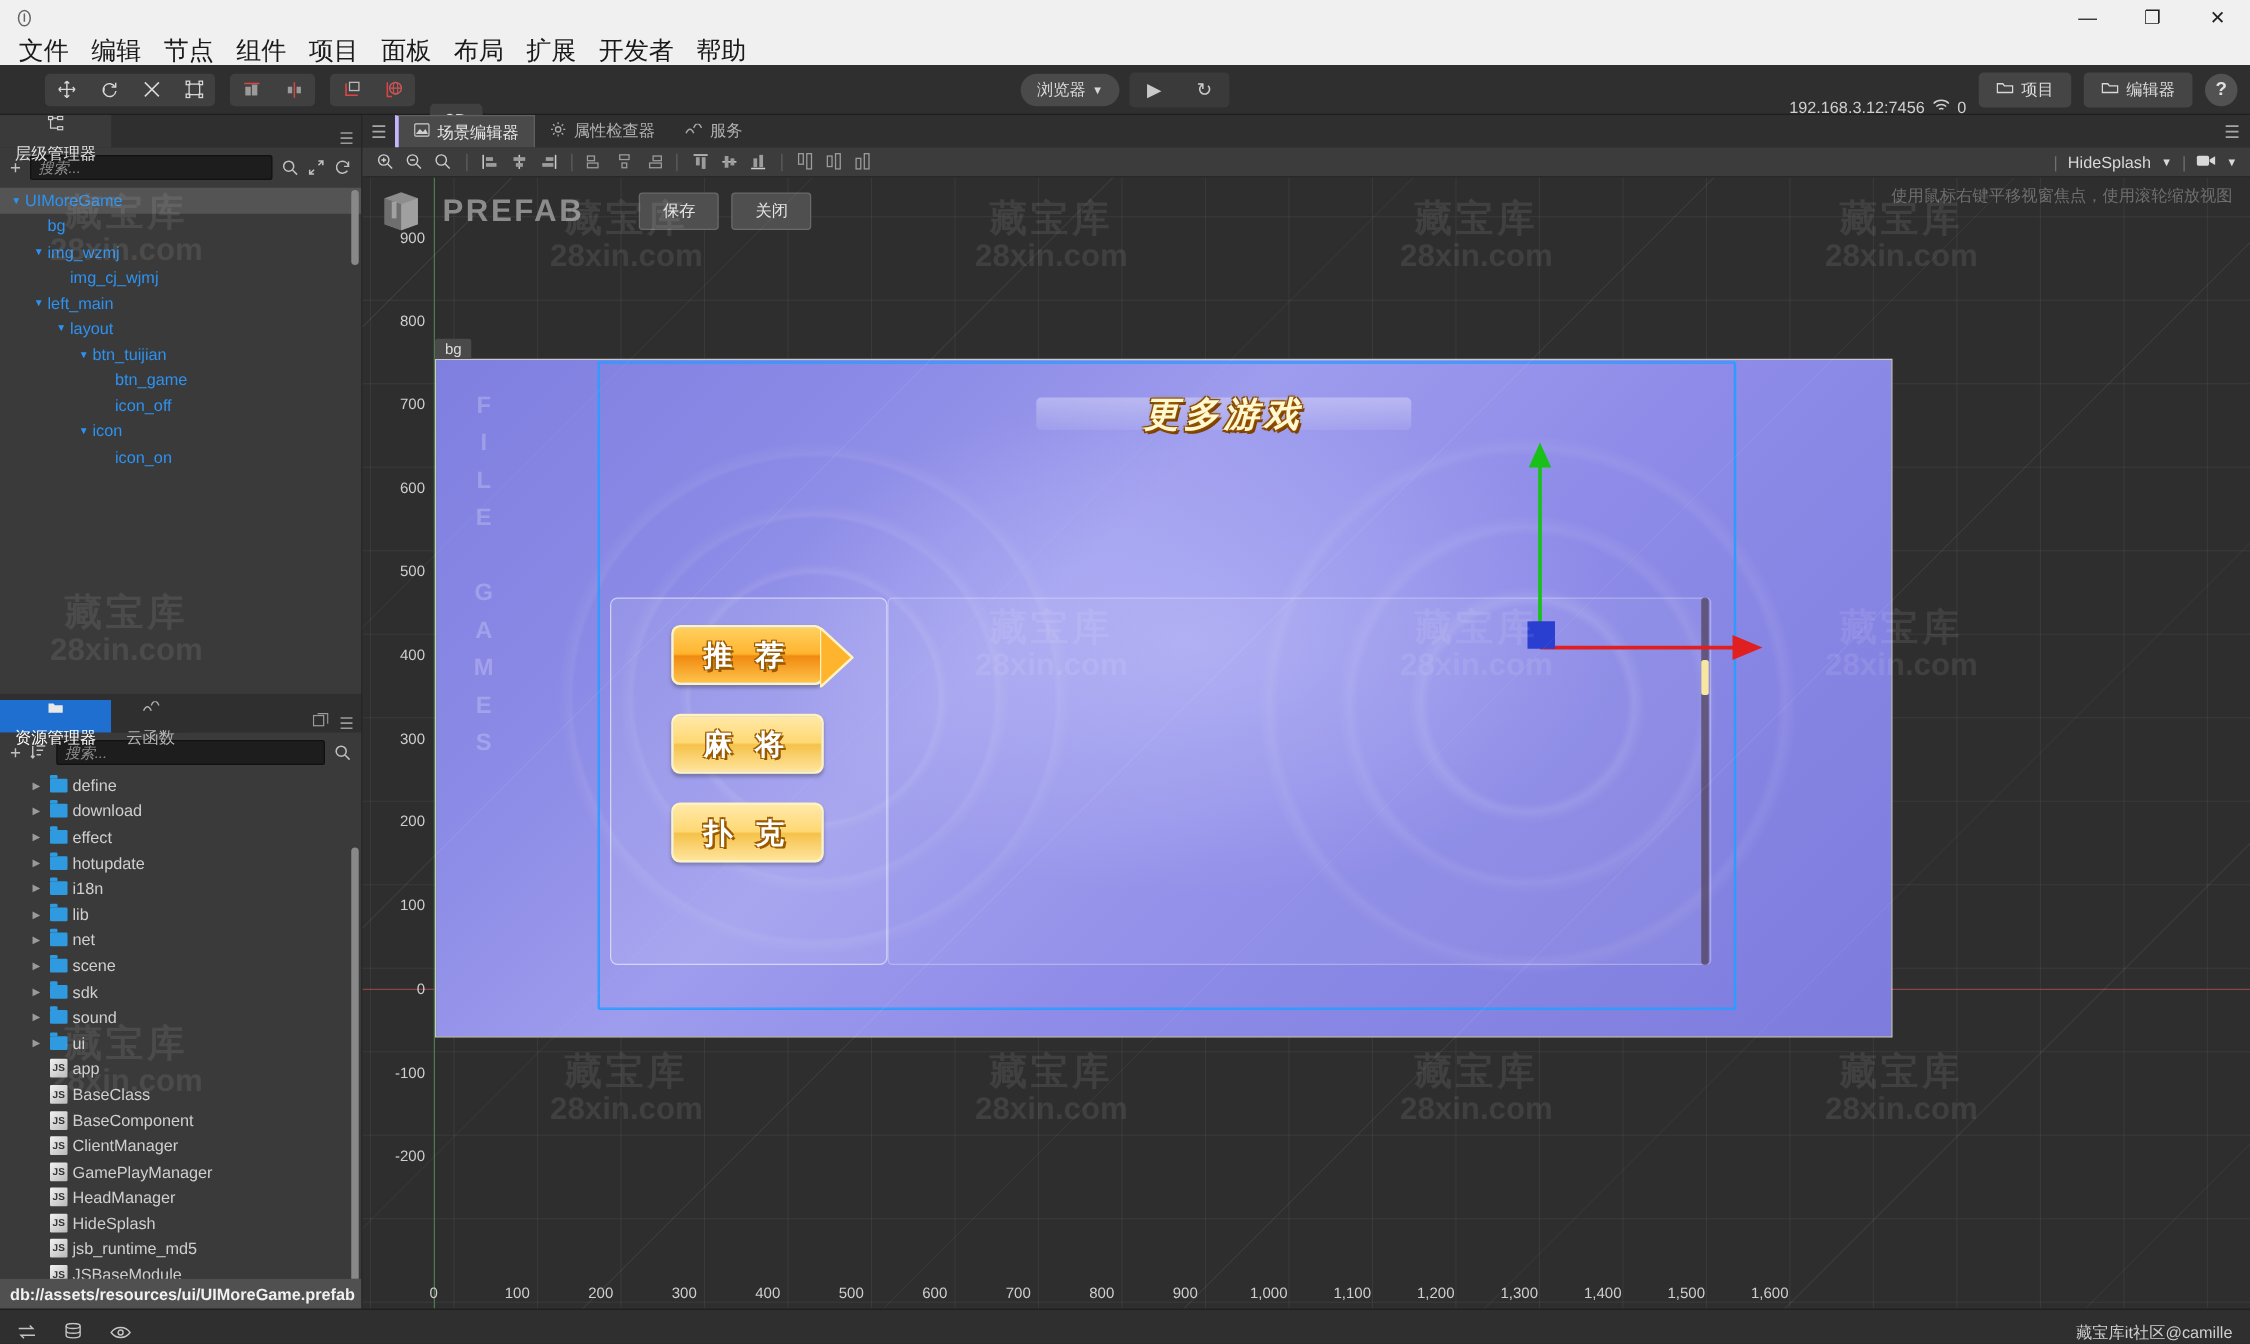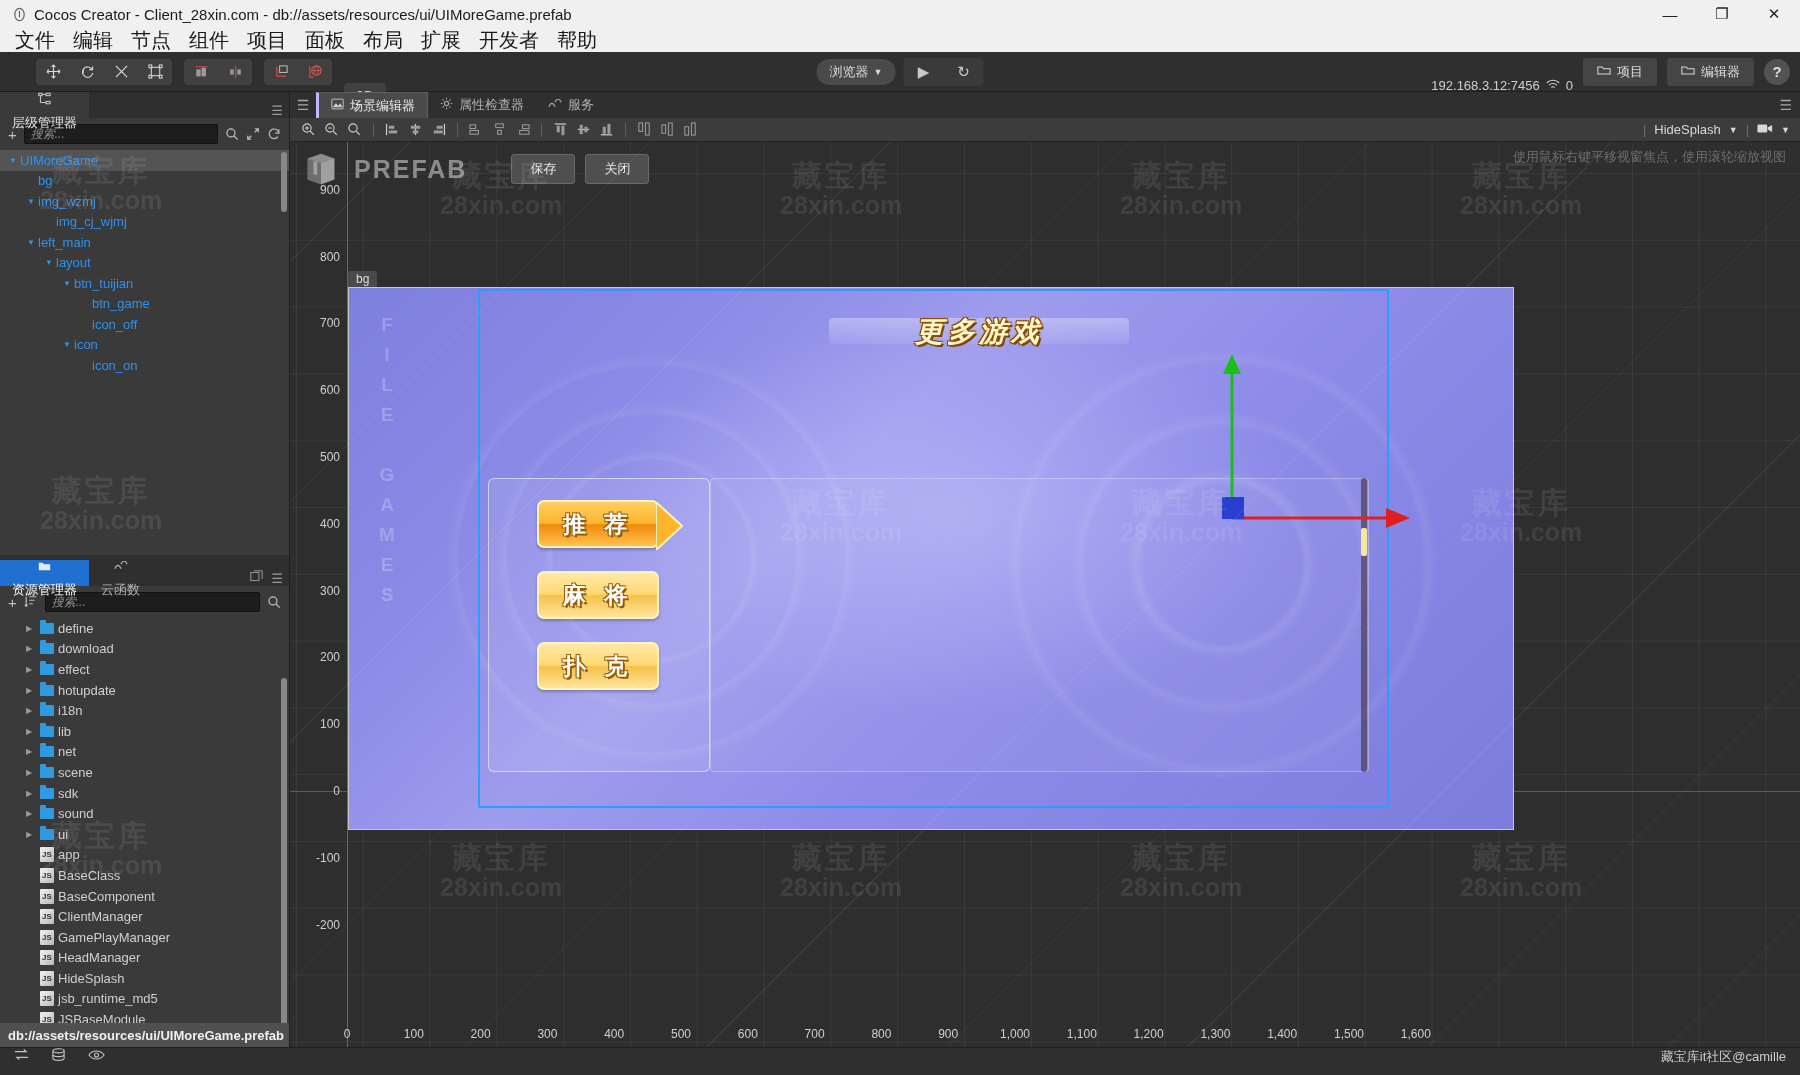--- a/index.html
+++ b/index.html
@@ -190,21 +190,21 @@
     text-shadow: 2px 2px 0 #9a5a00, -1px -1px 0 #9a5a00, 1px -1px 0 #9a5a00, -1px 1px 0 #9a5a00;
     box-shadow: 0 2px 3px rgba(0,0,0,0.25); }
   .gbtn.on { background: linear-gradient(to bottom, #ffd060 0%, #ffb42e 48%, #f08a10 52%, #ffc24a 100%); }
   .gbtn.off { background: linear-gradient(to bottom, #ffe9a8 0%, #ffd873 48%, #f5c24a 52%, #ffe49c 100%); }
   .gbtn .arrow { position:absolute; right: -26px; top: 0; bottom: 0; width: 27px; }
 
   
   .gizmo { position: absolute; z-index: 8; }
   .scroll-handle { position:absolute; background: #f7e7a0; border-radius: 2px; }
 
-  .status-bar { height: 28px; background: #2f2f2f; display:flex; align-items:flex-start; gap: 22px;
+  .status-bar { height: 28px; background: #2f2f2f; display:flex; align-items:flex-end; gap: 22px;
     padding: 0 14px; flex: 0 0 28px; position: relative; border-top: 1px solid #1f1f1f; }
   .sb-ico { color: #c4c4c4; font-size: 14px; }
   .sb-right { position:absolute; right: 14px; font-size: 13px; color: #cfcfcf; }
 
   
   .wm { position:absolute; color: rgba(255,255,255,0.085); font-weight: bold; text-align:center;
     pointer-events:none; line-height: 1.05; z-index: 20; }
   .wm .cn { font-size: 30px; letter-spacing: 3px; }
   .wm .en { font-size: 25px; }
   .diag { position:absolute; inset:0; pointer-events:none; z-index:19;
@@ -216,21 +216,20 @@
 
 <div class="app">
 
   <div class="titlebar">
     <div class="title-icon">
       <svg width="15" height="15" viewBox="0 0 16 16">
           <ellipse cx="8" cy="8" rx="5" ry="6.6" fill="none" stroke="#666" stroke-width="1.3"></ellipse>
           <path d="M8 4 L8 11" stroke="#666" stroke-width="1.3"></path>
         </svg>
     </div>
-    <div class="title-text">Cocos Creator - Client_28xin.com - db://assets/resources/ui/UIMoreGame.prefab</div>
     <div class="win-controls">
       <div class="win-btn">—</div>
       <div class="win-btn">❐</div>
       <div class="win-btn close-hover">✕</div>
     </div>
   </div>
 
   <div class="menubar">
     <div class="menu-item">文件</div>
     <div class="menu-item">编辑</div>

